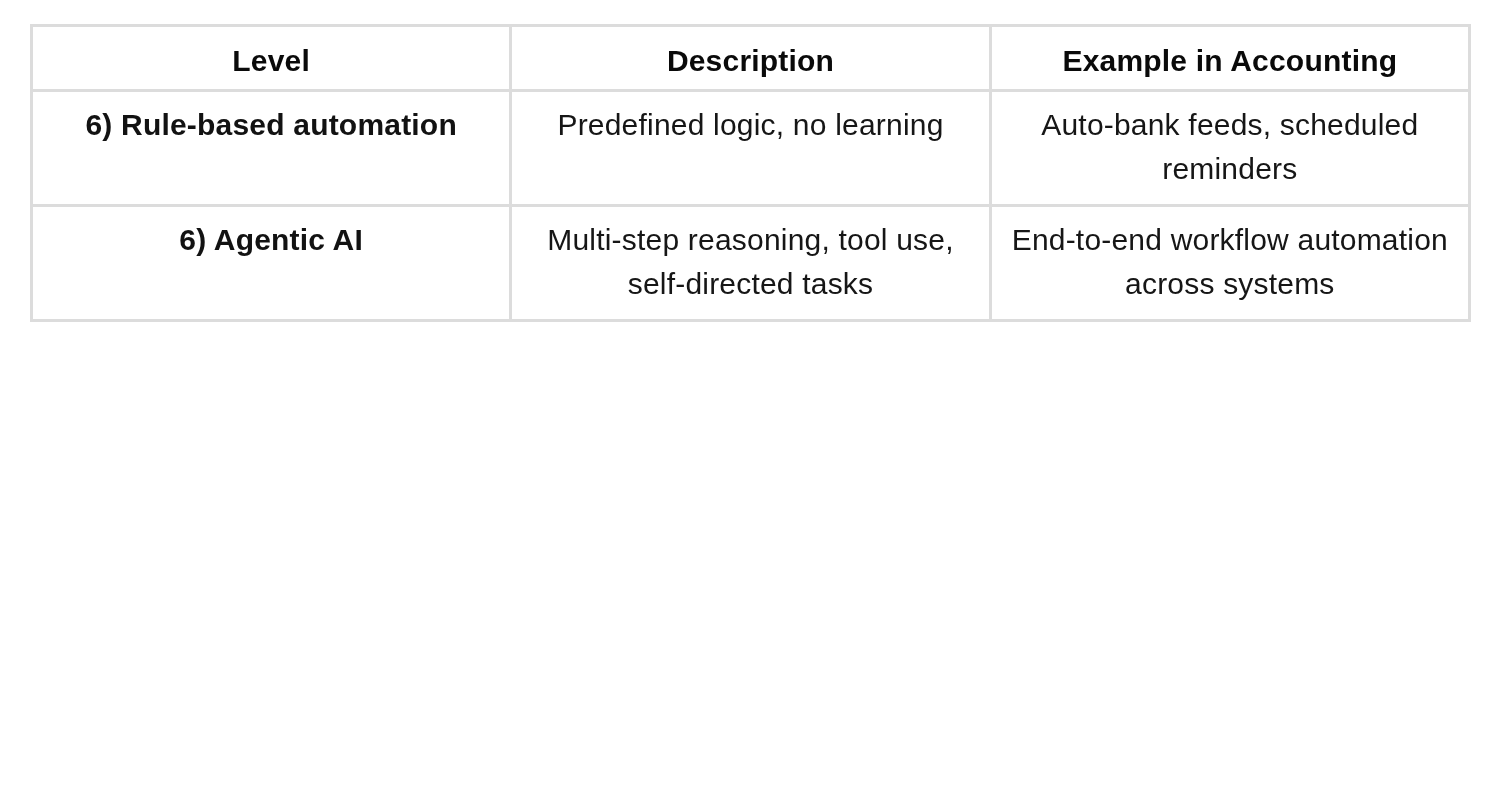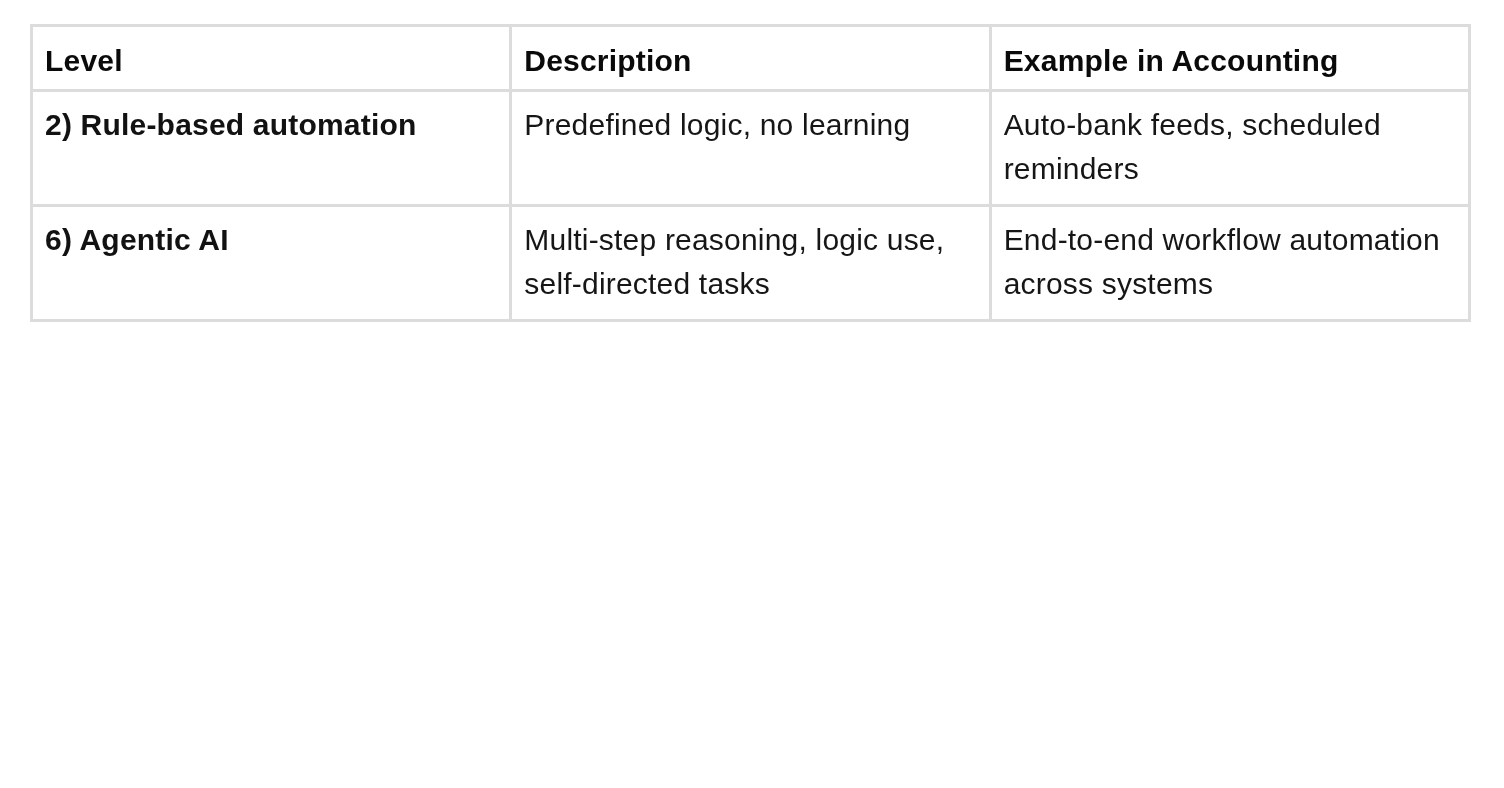--- a/index.html
+++ b/index.html
@@ -5,21 +5,21 @@
   html, body { margin: 0; padding: 0; background: #ffffff; }
   body { width: 1504px; height: 788px; position: relative; overflow: hidden;
          font-family: "Liberation Sans", "DejaVu Sans", sans-serif; color: #111111; }
   table.levels {
     position: absolute; left: 30px; top: 24px;
     width: 1441px; border-collapse: collapse; table-layout: fixed;
   }
   table.levels th, table.levels td {
     border: 3px solid #dcdcdc;
     vertical-align: top;
-    text-align: left;
+    text-align: center;
     padding: 0 12px;
     font-size: 30px;
     line-height: 44px;
     letter-spacing: 0.2px;
   }
   table.levels col.c1, table.levels col.c2, table.levels col.c3 { width: 33.333%; }
   table.levels thead th {
     height: 65px;
     padding-top: 12px;
     box-sizing: border-box;
@@ -50,23 +50,23 @@
   </colgroup>
   <thead>
     <tr>
       <th>Level</th>
       <th>Description</th>
       <th>Example in Accounting</th>
     </tr>
   </thead>
   <tbody>
     <tr>
-      <td class="level-cell">2) Rule-based automation</td>
+      <td class="level-cell">6) Rule-based automation</td>
       <td>Predefined logic, no learning</td>
       <td>Auto-bank feeds, scheduled reminders</td>
     </tr>
     <tr>
       <td class="level-cell">6) Agentic AI</td>
-      <td>Multi-step reasoning, logic use, self-directed tasks</td>
+      <td>Multi-step reasoning, tool use, self-directed tasks</td>
       <td>End-to-end workflow automation across systems</td>
     </tr>
   </tbody>
 </table>
 
 </body></html>

